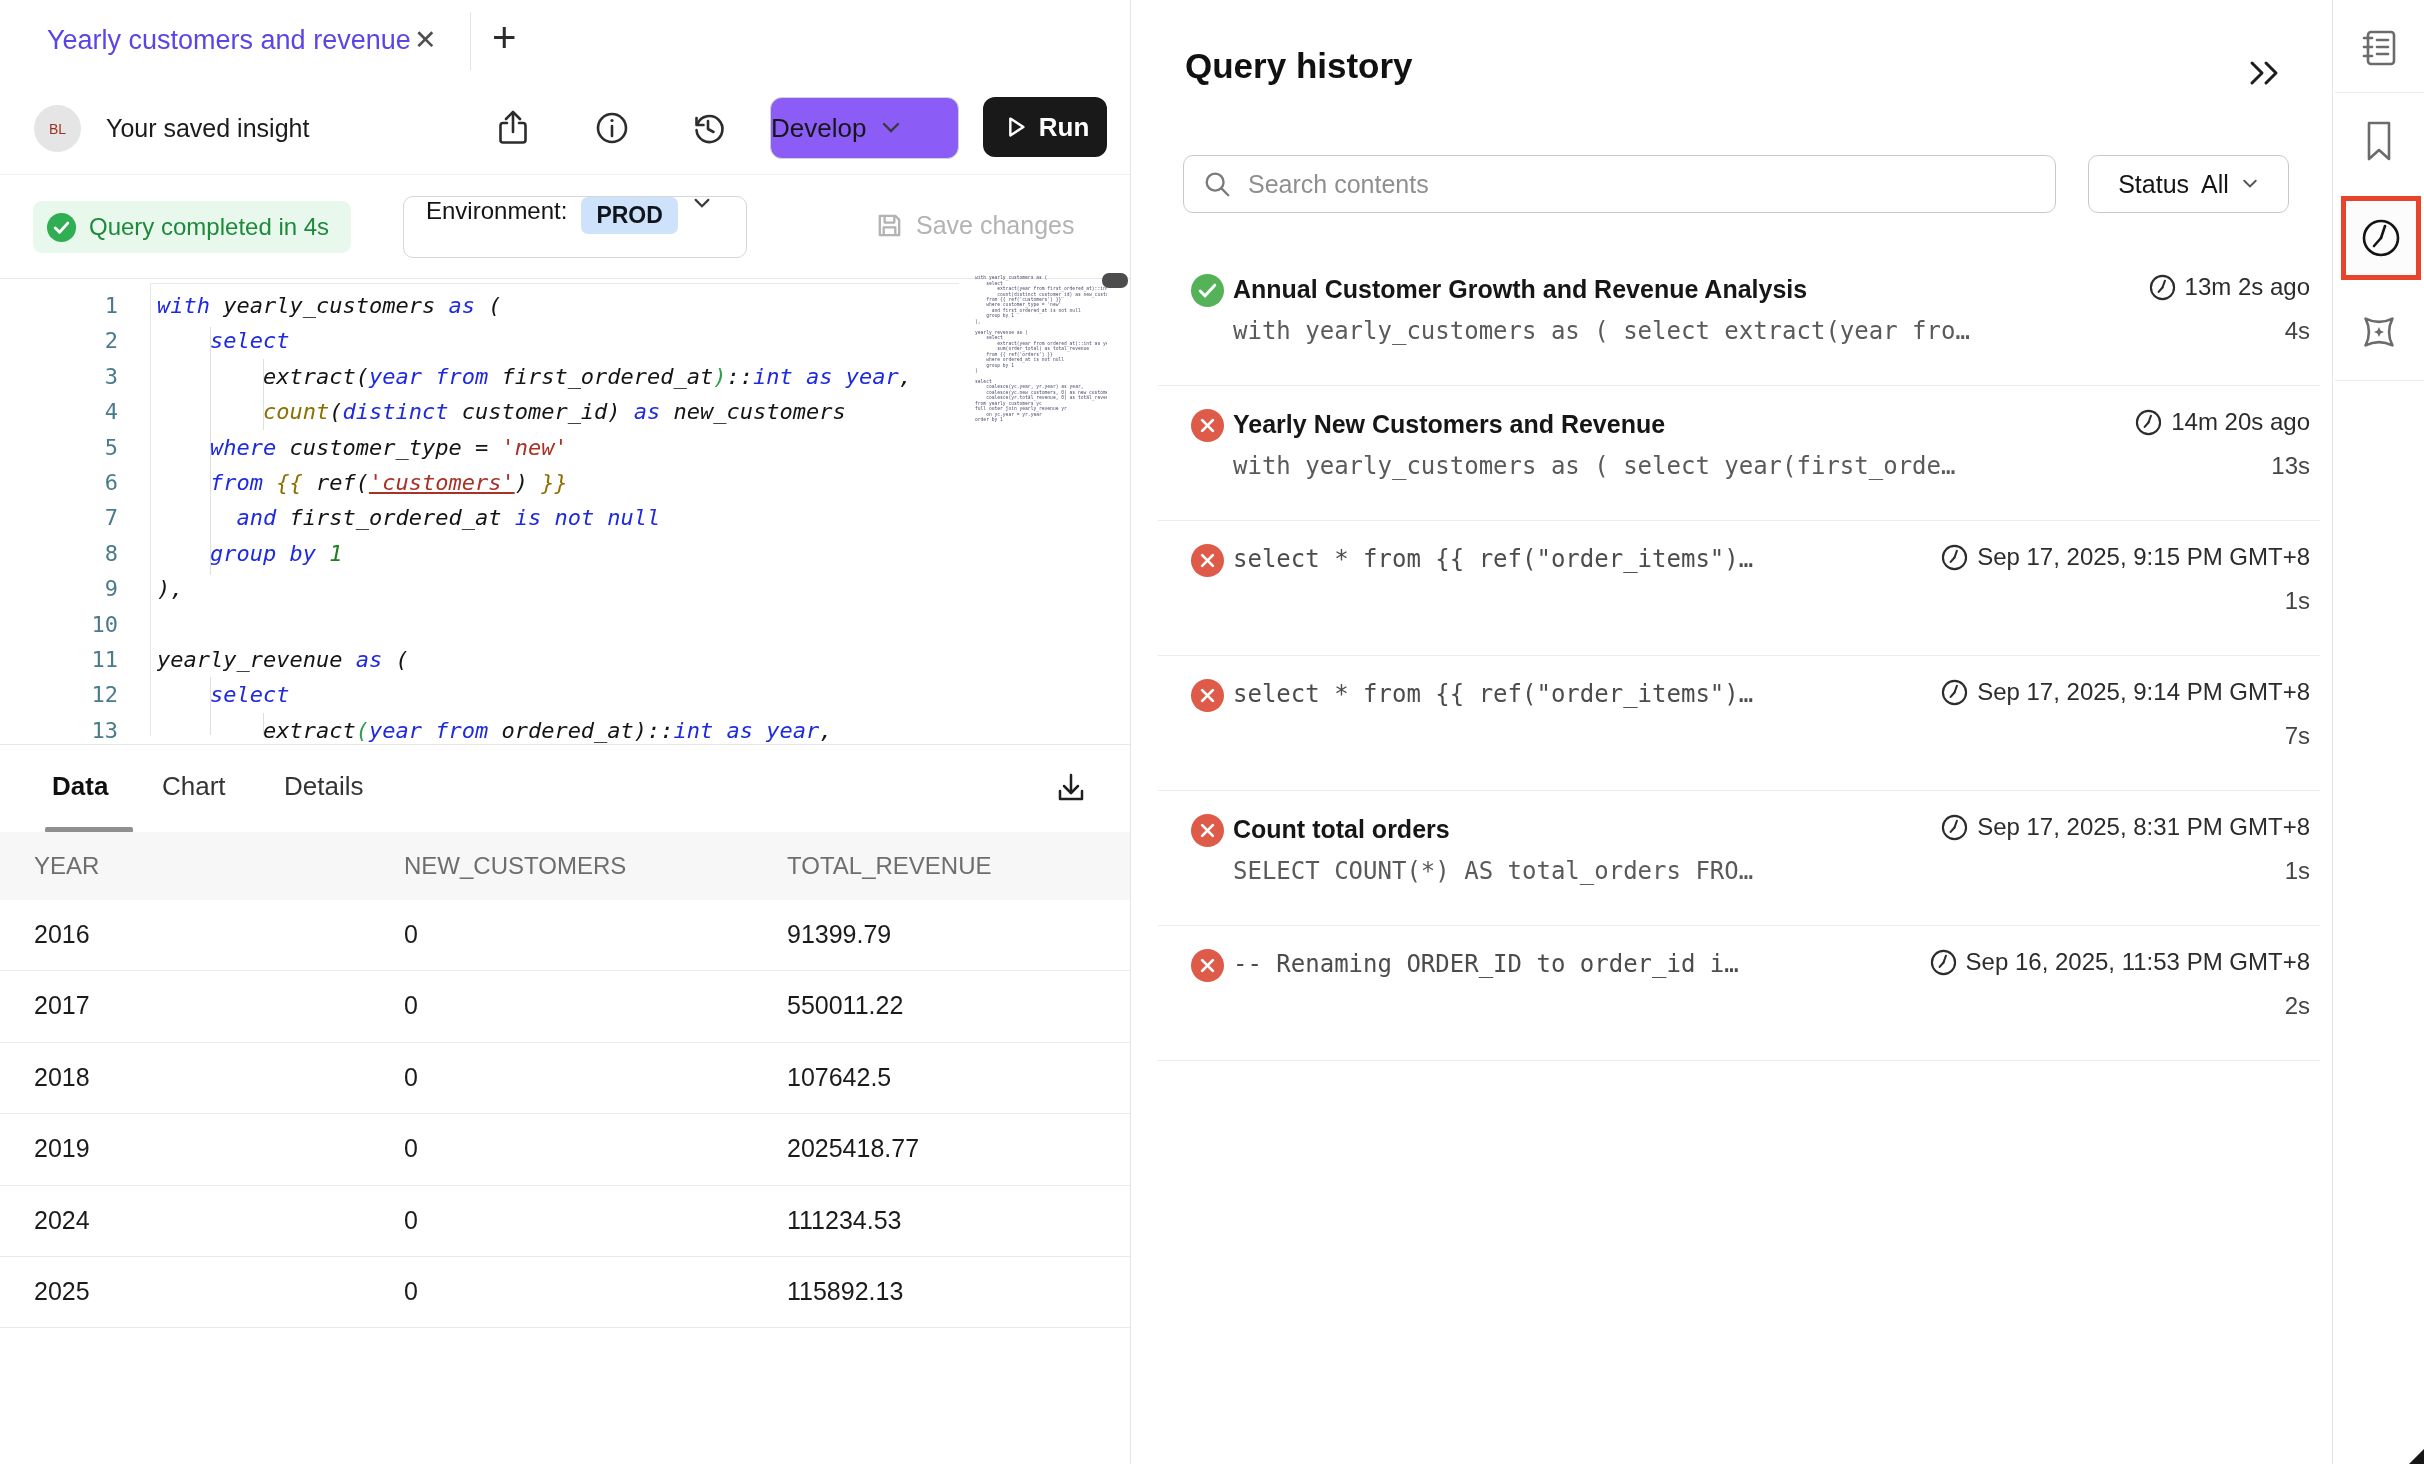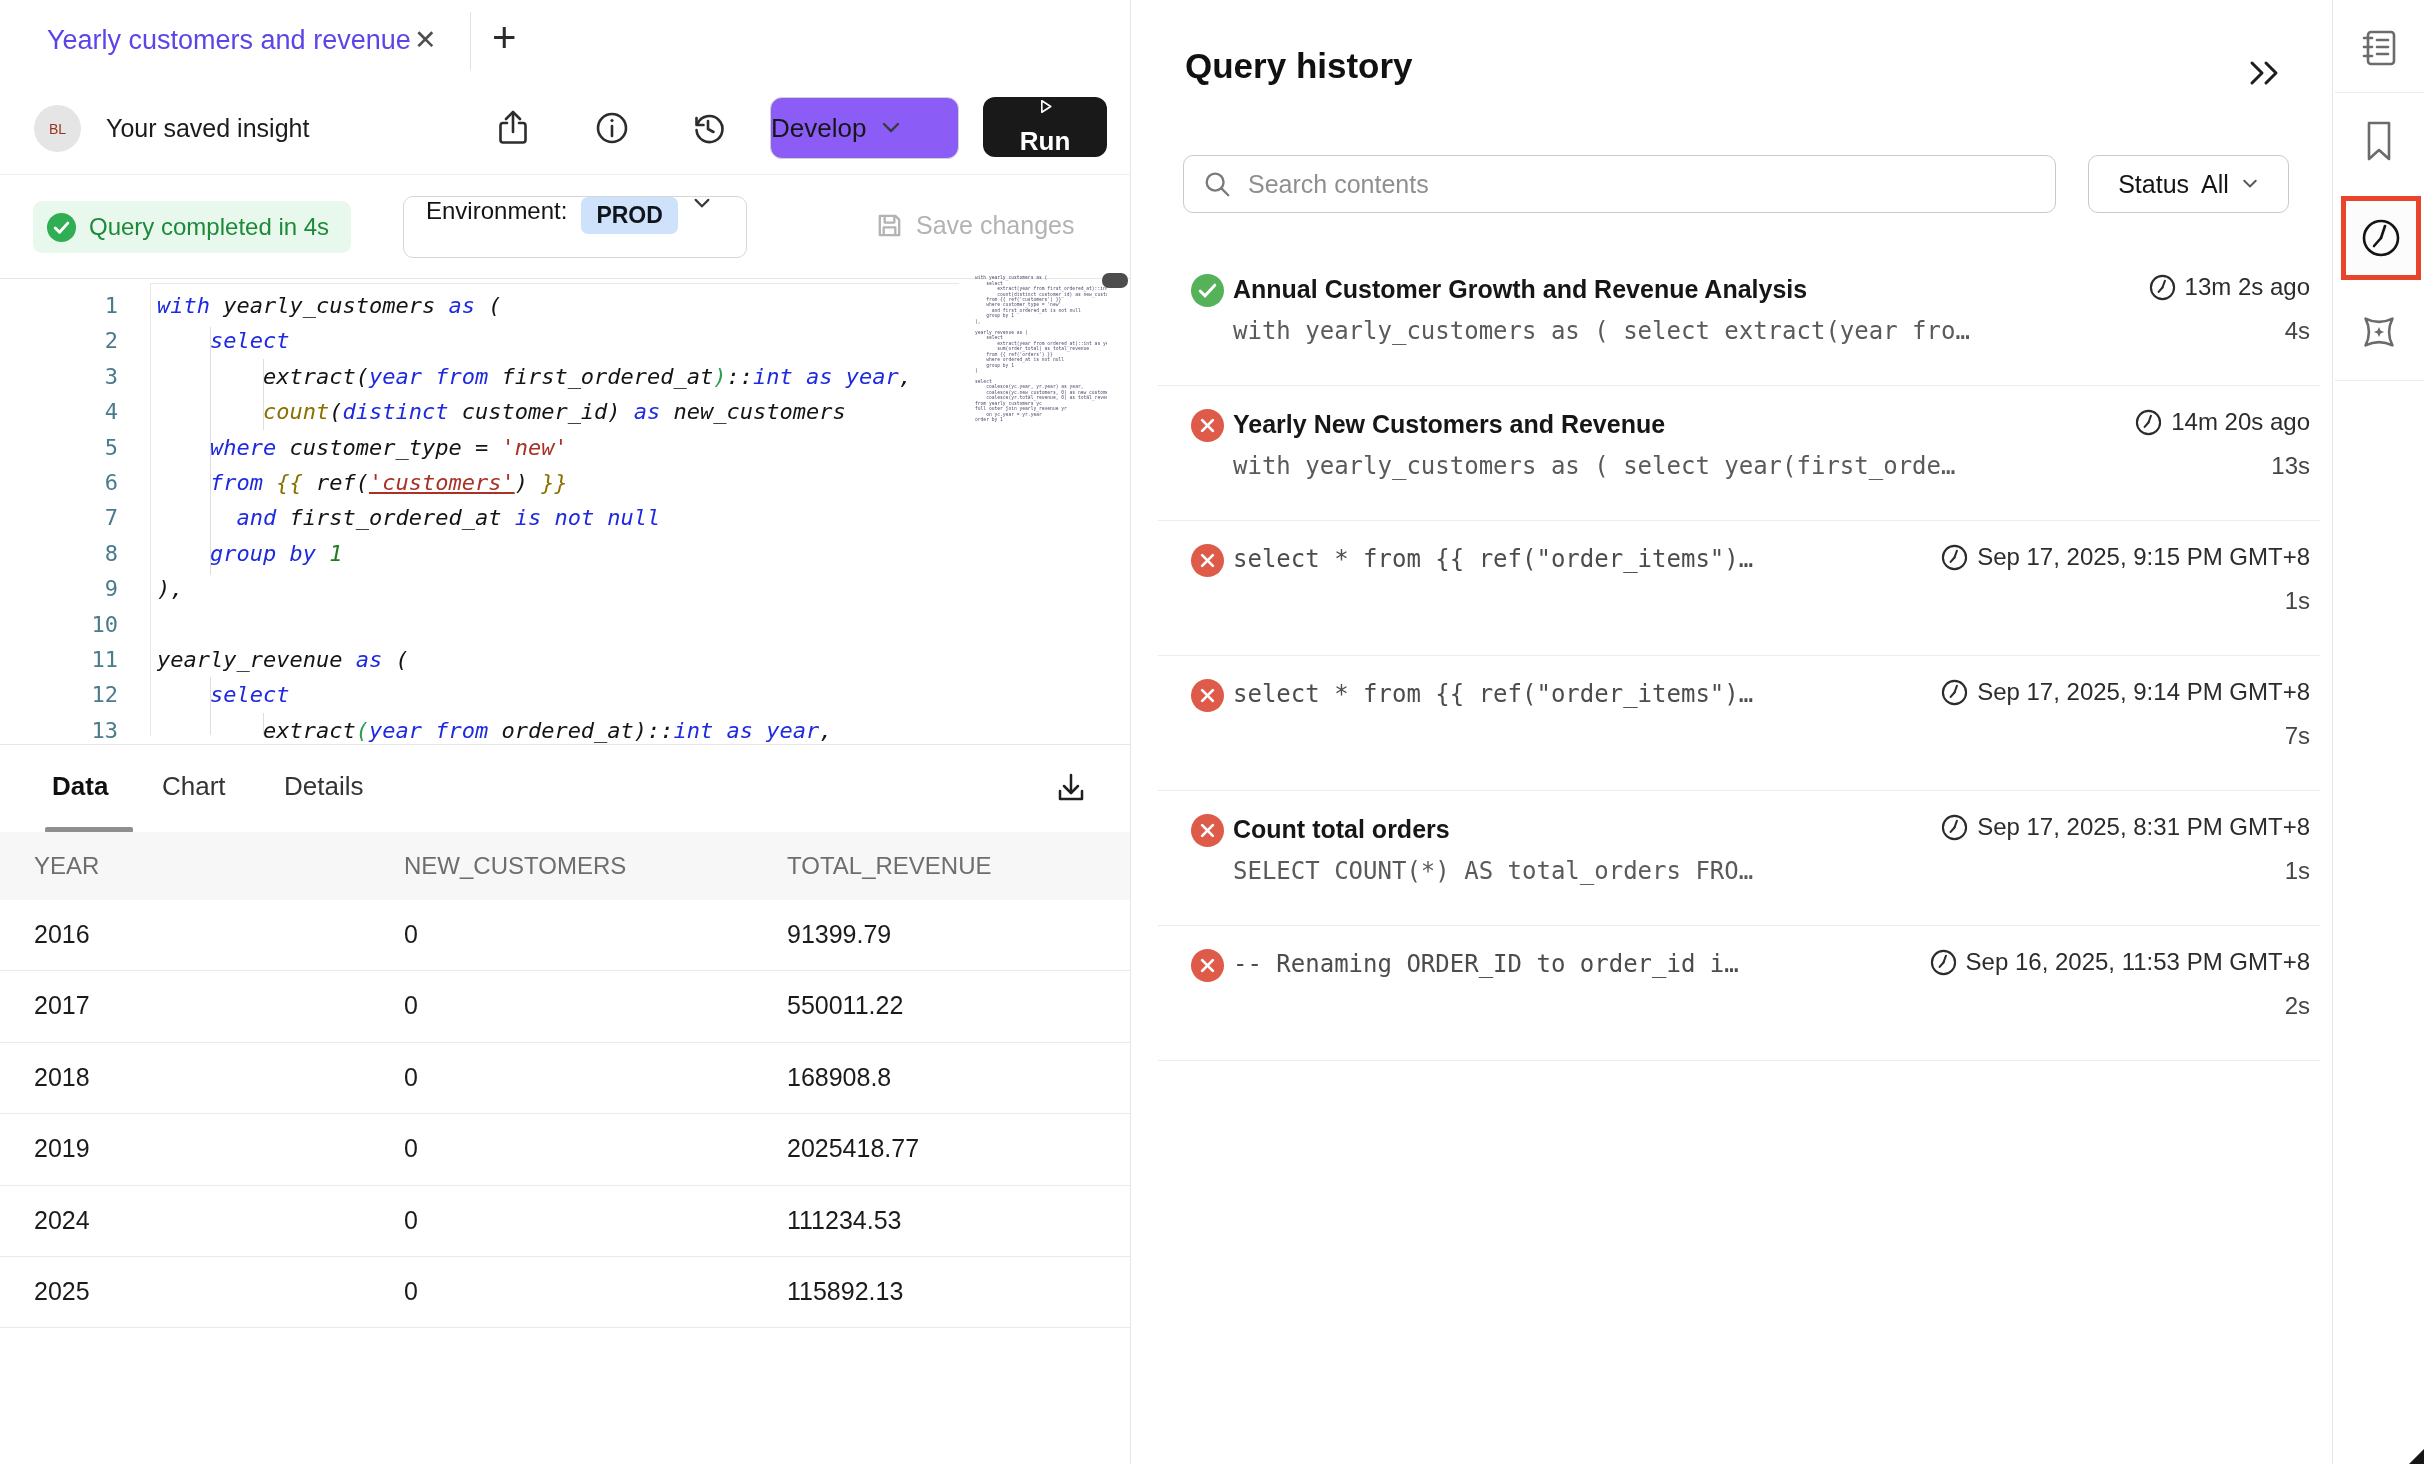--- a/index.html
+++ b/index.html
@@ -15,21 +15,21 @@
   .tab-plus{position:absolute;left:492px;top:14px;font-size:42px;font-weight:300;color:#2b2b2b;cursor:pointer;}
 
   .toolbar{position:absolute;left:0;top:83px;width:1130px;height:91px;border-bottom:1px solid #efefef;background:#fff;}
   .avatar{position:absolute;left:34px;top:105px;width:47px;height:47px;border-radius:50%;background:#e5e5e5;
           display:flex;align-items:center;justify-content:center;font-size:14px;font-weight:400;color:#99331e;}
   .subtitle{position:absolute;left:106px;top:114px;font-size:25px;color:#1b1b1b;}
   .icon-btn{position:absolute;top:105px;width:46px;height:46px;display:flex;align-items:center;justify-content:center;color:#2c2c2c;cursor:pointer;}
   .develop-btn{position:absolute;left:770px;top:97px;width:187px;height:60px;border:1.5px solid #d2d2d2;border-radius:12px;
           background:#8b5cf6;display:flex;align-items:center;justify-content:flex-start;gap:14px;font-size:26px;color:#161616;cursor:pointer;}
   .run-btn{position:absolute;left:983px;top:97px;width:124px;height:60px;background:#191919;border-radius:12px;color:#fff;
-          display:flex;align-items:center;justify-content:center;gap:10px;font-size:26px;font-weight:600;cursor:pointer;flex-direction:column;}
+          display:flex;align-items:center;justify-content:center;gap:10px;font-size:26px;font-weight:600;cursor:pointer;}
 
   .status-pill{position:absolute;left:33px;top:201px;height:52px;border-radius:9px;background:#e9f8ed;
           display:flex;align-items:center;gap:12px;padding:0 22px 0 13px;font-size:24px;font-weight:500;color:#1d8a3b;}
   .env-box{position:absolute;left:403px;top:196px;width:344px;height:62px;border:1.5px solid #d6d6d6;border-radius:10px;background:#fff;
           display:flex;align-items:flex-start;gap:14px;padding-left:22px;box-sizing:border-box;font-size:24px;color:#141414;cursor:pointer;}
   .env-pill{background:#cfe2fb;border-radius:7px;padding:5px 15px;font-size:23px;font-weight:600;color:#10151c;}
   .save-area{position:absolute;left:874px;top:210px;display:flex;align-items:center;gap:11px;color:#b3b3b3;font-size:25px;}
 
   
   .editor{position:absolute;left:0;top:278px;width:1130px;height:456px;border-top:1px solid #e8e8e8;background:#fff;}
@@ -259,21 +259,21 @@
         <span class="c2">91399.79</span>
       </div>
       <div class="trow">
         <span class="c0">2017</span>
         <span class="c1">0</span>
         <span class="c2">550011.22</span>
       </div>
       <div class="trow">
         <span class="c0">2018</span>
         <span class="c1">0</span>
-        <span class="c2">168908.8</span>
+        <span class="c2">107642.5</span>
       </div>
       <div class="trow">
         <span class="c0">2019</span>
         <span class="c1">0</span>
         <span class="c2">2025418.77</span>
       </div>
       <div class="trow">
         <span class="c0">2024</span>
         <span class="c1">0</span>
         <span class="c2">111234.53</span>

